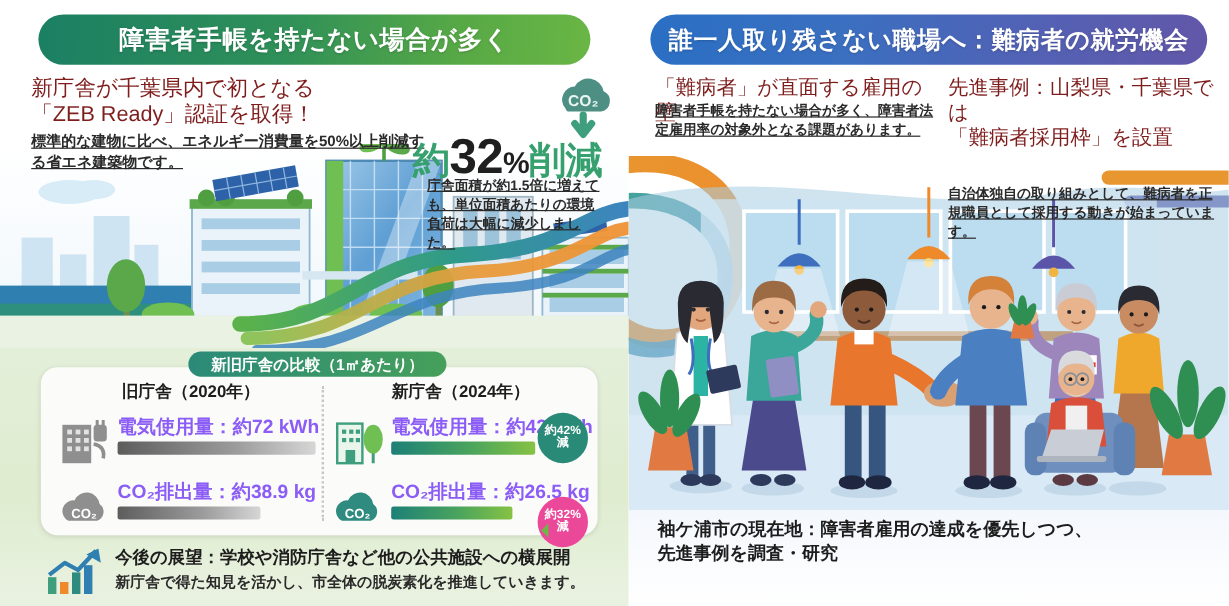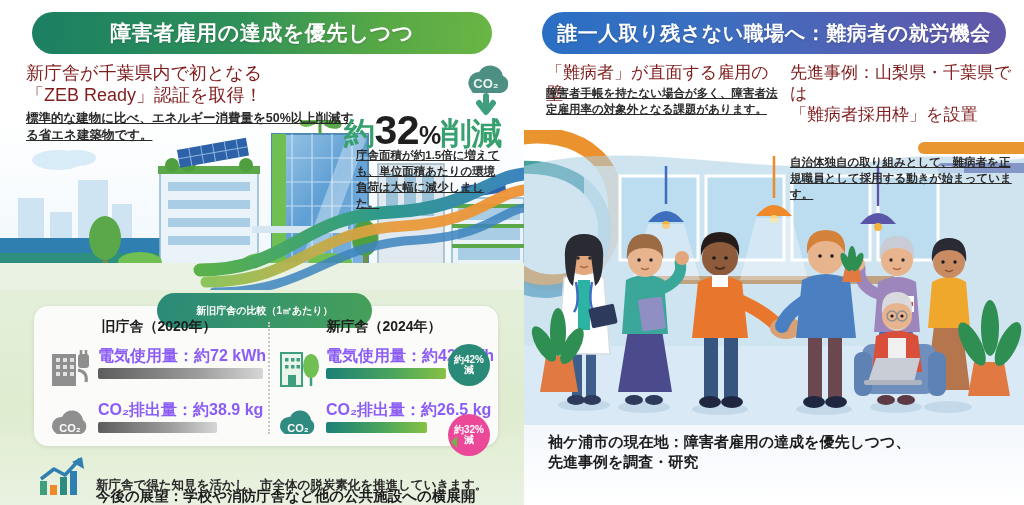--- a/index.html
+++ b/index.html
@@ -71,24 +71,24 @@
   .illus { position: absolute; }
   #illus-left  { left: 0; top: 120px; width: 524px; height: 175px; }
   #illus-right { left: 524px; top: 130px; width: 500px; height: 295px; }
 
   
   #cmp-card {
     position: absolute; left: 34px; top: 306px; width: 464px; height: 140px;
     background: #fbfbfa; border-radius: 14px; box-shadow: 0 1px 4px rgba(0,0,0,.10);
   }
   #cmp-badge {
-    position: absolute; left: 157px; top: 293px; width: 215px; height: 35px;
+    position: absolute; left: 157px; top: 293px; width: 215px; height: 21px;
     border-radius: 999px; display: flex; align-items: center; justify-content: center;
     background: linear-gradient(95deg, #2a8a78 0%, #46a05a 100%);
-    color: #fff; font-size: 10px; font-weight: 700;
+    color: #fff; font-size: 13px; font-weight: 700;
   }
   .cmp-col { position: absolute; top: 318px; }
   #col-old { left: 50px; width: 218px; }
   #col-new { left: 278px; width: 212px; }
   .col-title { font-size: 14px; font-weight: 700; color: #1d1d1d; text-align: center; margin-bottom: 8px; }
   #cmp-divider {
     position: absolute; left: 268px; top: 322px; width: 0; height: 112px;
     border-left: 2px dotted #c6c6c6;
   }
   .metric { position: relative; height: 50px; margin-bottom: 4px; }
@@ -105,21 +105,21 @@
   .bubble::after {
     content: ""; position: absolute; left: -3px; bottom: 8px;
     border: 6px solid transparent; border-right-color: inherit;
   }
   #bub-elec { right: 0; top: 0; background: #2a8a78; border-right-color: #2a8a78; margin-left: 42px; }
   #bub-co2  { right: 0; top: 16px; background: #ec4899; border-right-color: #6eb648; }
 
   
   #foot-left { position: absolute; left: 38px; top: 455px; width: 470px; }
   #foot-left .ficon { position: absolute; left: 0; top: 2px; width: 48px; height: 40px; }
-  #foot-left .fh { position: absolute; left: 58px; top: 0; font-size: 14.5px; font-weight: 700; color: #1d1d1d; white-space: nowrap; margin-top: 32px; }
+  #foot-left .fh { position: absolute; left: 58px; top: 0; font-size: 14.5px; font-weight: 700; color: #1d1d1d; white-space: nowrap; }
   #foot-left .fb { position: absolute; left: 58px; top: 22px; font-size: 12.5px; font-weight: 700; color: #2a2a2a; white-space: nowrap; }
 
   #foot-right { position: absolute; left: 548px; top: 432px; width: 470px; }
   #foot-right .fh { font-size: 15px; font-weight: 700; color: #1d1d1d; line-height: 1.32; }
   #foot-right .fb { margin-top: 4px; font-size: 12.5px; font-weight: 700; color: #2a2a2a; }
 </style>
 </head>
 <body>
 
 <div id="root">
@@ -257,21 +257,21 @@
 
       <rect x="0" y="143" width="524" height="32" fill="#eaf3e3"></rect>
 
       <path d="M200 150 C 290 150, 300 96, 392 92 C 470 88, 486 58, 524 54" fill="none" stroke="url(#ribG)" stroke-width="13" stroke-linecap="round"></path>
       <path d="M206 162 C 300 162, 312 110, 404 106 C 478 102, 492 74, 524 70" fill="none" stroke="url(#ribO)" stroke-width="11" stroke-linecap="round" opacity=".95"></path>
       <path d="M214 172 C 312 172, 326 124, 418 120 C 486 116, 500 92, 524 88" fill="none" stroke="#3d84c0" stroke-width="9" stroke-linecap="round" opacity=".85"></path>
     </svg>
 
     <div class="green-field"></div>
 
-    <div class="pill" id="pill-left">障害者雇用の達成を優先しつつ</div>
+    <div class="pill" id="pill-left">障害者手帳を持たない場合が多く</div>
 
     <div class="hd" id="l-head1" style="white-space:pre-line">新庁舎が千葉県内で初となる
 「ZEB Ready」認証を取得！</div>
     <div class="bd" id="l-body1">標準的な建物に比べ、エネルギー消費量を50%以上削減する省エネ建築物です。</div>
 
 
     <svg id="co2-cloud" viewBox="0 0 62 62">
       <path d="M16 30 a11 11 0 0 1 8-18 a13 13 0 0 1 24 4 a9 9 0 0 1 -2 17 H18 a8 8 0 0 1 -2 -3 Z" fill="#4e8f84"></path>
       <text x="31" y="28" font-size="13" font-weight="700" fill="#eaf4f1" text-anchor="middle" font-family="Liberation Sans, sans-serif">CO₂</text>
       <path d="M31 36 L31 48 M24 43 L31 52 L38 43" stroke="#3f9e7d" stroke-width="6" fill="none" stroke-linecap="round" stroke-linejoin="round"></path>

